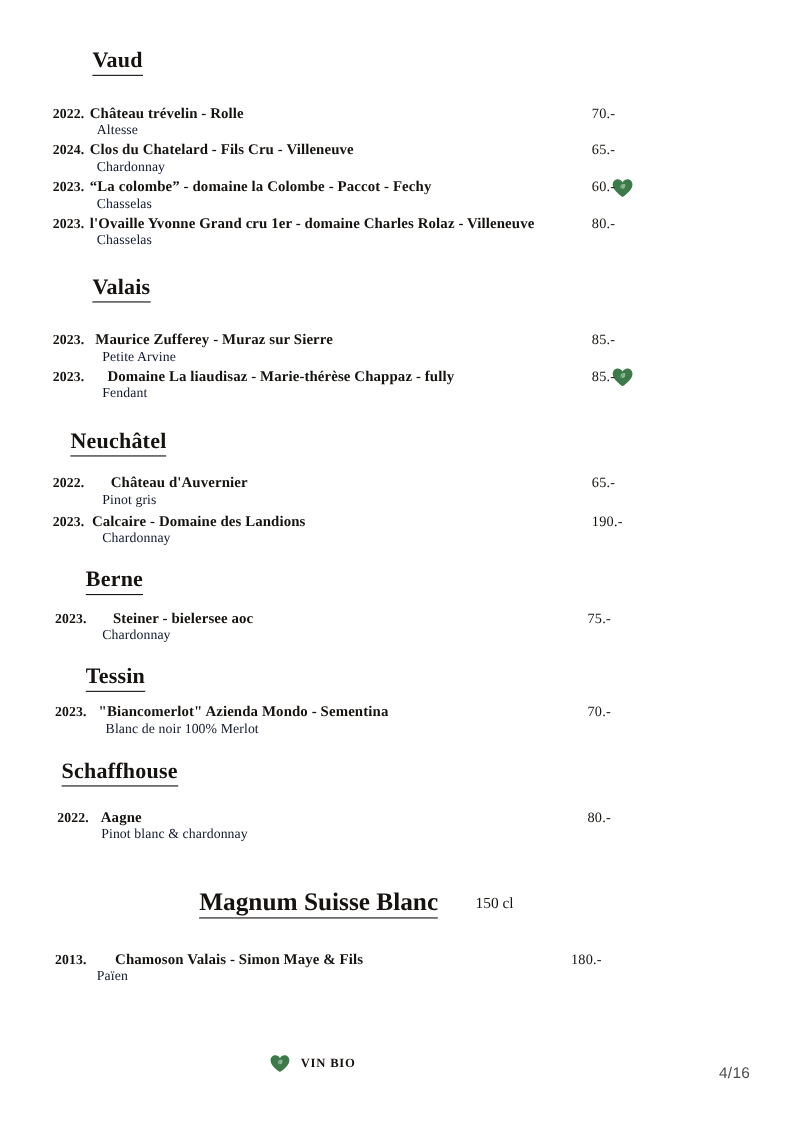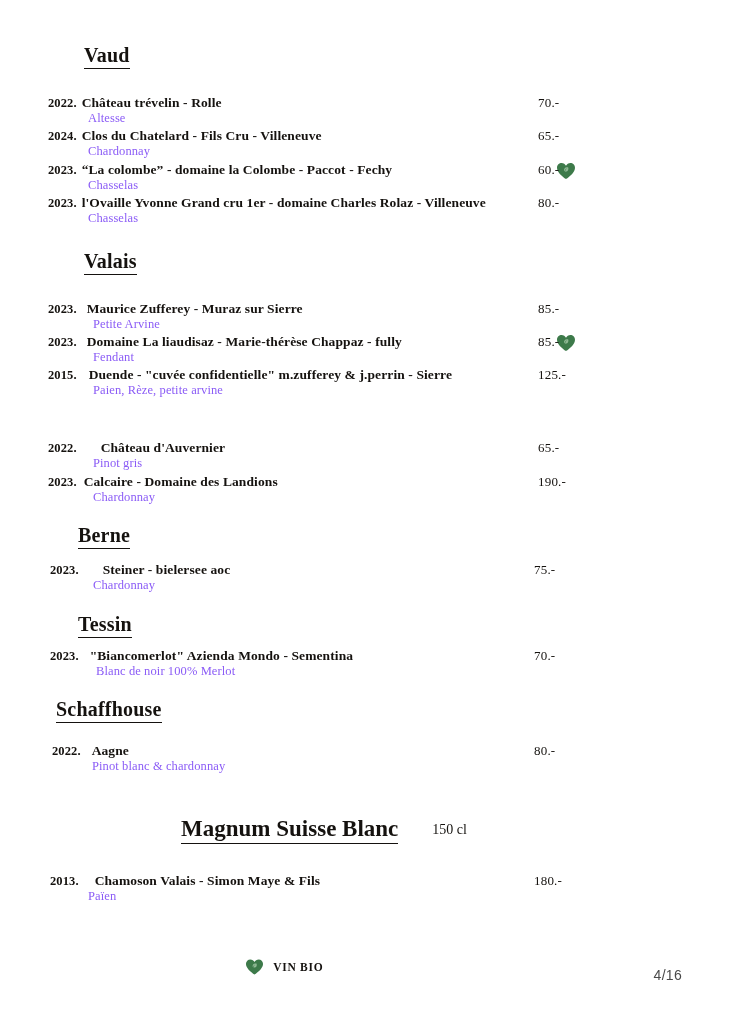--- a/index.html
+++ b/index.html
@@ -75,21 +75,21 @@
     font-size: 13.5px;
     font-weight: 700;
     color: #15120f;
     margin-left: 5px;
     letter-spacing: 0.1px;
     flex: 0 0 auto;
   }
   .grape {
     font-size: 12.5px;
     font-weight: 400;
-    color: #8b5cf6;
+    color: #0f172a;
     padding-left: 88px;
     letter-spacing: 0.1px;
     line-height: 1.15;
   }
   .grape.deep { padding-left: 93px; }
 
   .price {
     position: absolute;
     right: 0;
     top: 0;
@@ -233,43 +233,38 @@
         <div class="wine-main">
           <span class="vintage">2023.</span>
           <span class="wine-name" style="margin-left:10px;">Maurice Zufferey - Muraz sur Sierre</span>
         </div>
         <div class="grape deep">Petite Arvine</div>
         <div class="price">85.-</div>
       </li>
       <li class="wine-row" style="margin-top:3px;">
         <div class="wine-main">
           <span class="vintage">2023.</span>
-          <span class="wine-name" style="margin-left:10px;">Domaine La liaudisaz - Marie-thérèse Chappaz - fully</span>
+          <span class="wine-name" style="margin-left:21px;">Domaine La liaudisaz - Marie-thérèse Chappaz - fully</span>
         </div>
         <div class="grape deep">Fendant</div>
         <div class="bio-flag">
           <svg class="icon-heart" width="20" height="18" viewBox="0 0 20 18">
             <path d="M10 17C10 17 1 11.4 1 5.9 1 2.9 3.2 1 5.6 1 7.5 1 9.2 2.2 10 3.8 10.8 2.2 12.5 1 14.4 1 16.8 1 19 2.9 19 5.9 19 11.4 10 17 10 17Z" fill="#3d7a4a"></path>
             <path d="M10.6 5.3c-1.5.2-2.6 1.3-2.6 2.7 0 .6.2 1.1.6 1.5.1-1.5 1.1-2.7 2.4-3.3-1 .8-1.7 1.9-1.9 3.2.4.2.8.3 1.2.2 1.3-.2 2.2-1.5 2.1-3 0-.5-.1-1-.3-1.4-.5.1-1 .1-1.5.1z" fill="#8fb894"></path>
           </svg>
         </div>
         <div class="price">85.-</div>
       </li>
-      <li class="wine-row" style="margin-top:3px;">
-        <div class="wine-main">
-          <span class="vintage">2015.</span>
-          <span class="wine-name" style="margin-left:12px;">Duende - "cuvée confidentielle" m.zufferey &amp; j.perrin - Sierre</span>
-        </div>
-        <div class="grape deep">Paien, Rèze, petite arvine</div>
-        <div class="price">125.-</div>
-      </li>
     </ul>
   </div>
 
   <div class="section" style="padding-top:26px;">
+    <div class="section-head indent-2">
+      <span class="section-title">Neuchâtel</span>
+    </div>
     <ul class="wine-list" style="margin-top:16px;">
       <li class="wine-row">
         <div class="wine-main">
           <span class="vintage">2022.</span>
           <span class="wine-name" style="margin-left:24px;">Château d'Auvernier</span>
         </div>
         <div class="grape deep">Pinot gris</div>
         <div class="price">65.-</div>
       </li>
       <li class="wine-row" style="margin-top:4px;">
@@ -333,24 +328,24 @@
 
   <div class="section" style="padding-top:42px;">
     <div class="magnum-head">
       <span class="magnum-title">Magnum Suisse Blanc </span>
       <span class="magnum-size">150 cl</span>
     </div>
     <ul class="wine-list" style="margin-top:29px;">
       <li class="wine-row">
         <div class="wine-main">
           <span class="vintage" style="padding-left:50px;">2013.</span>
-          <span class="wine-name" style="margin-left:16px;">Chamoson Valais - Simon Maye &amp; Fils</span>
+          <span class="wine-name" style="margin-left:26px;">Chamoson Valais - Simon Maye &amp; Fils</span>
         </div>
         <div class="grape" style="padding-left:88px;">Païen</div>
-        <div class="price" style="right:4px;">180.-</div>
+        <div class="price" style="right:19px;">180.-</div>
       </li>
     </ul>
   </div>
 
   <div class="footer">
     <div class="legend">
       <div class="legend-item">
         <svg class="icon-heart" width="19" height="18" viewBox="0 0 20 18">
           <path d="M10 17C10 17 1 11.4 1 5.9 1 2.9 3.2 1 5.6 1 7.5 1 9.2 2.2 10 3.8 10.8 2.2 12.5 1 14.4 1 16.8 1 19 2.9 19 5.9 19 11.4 10 17 10 17Z" fill="#3d7a4a"></path>
           <path d="M10.6 5.3c-1.5.2-2.6 1.3-2.6 2.7 0 .6.2 1.1.6 1.5.1-1.5 1.1-2.7 2.4-3.3-1 .8-1.7 1.9-1.9 3.2.4.2.8.3 1.2.2 1.3-.2 2.2-1.5 2.1-3 0-.5-.1-1-.3-1.4-.5.1-1 .1-1.5.1z" fill="#8fb894"></path>

